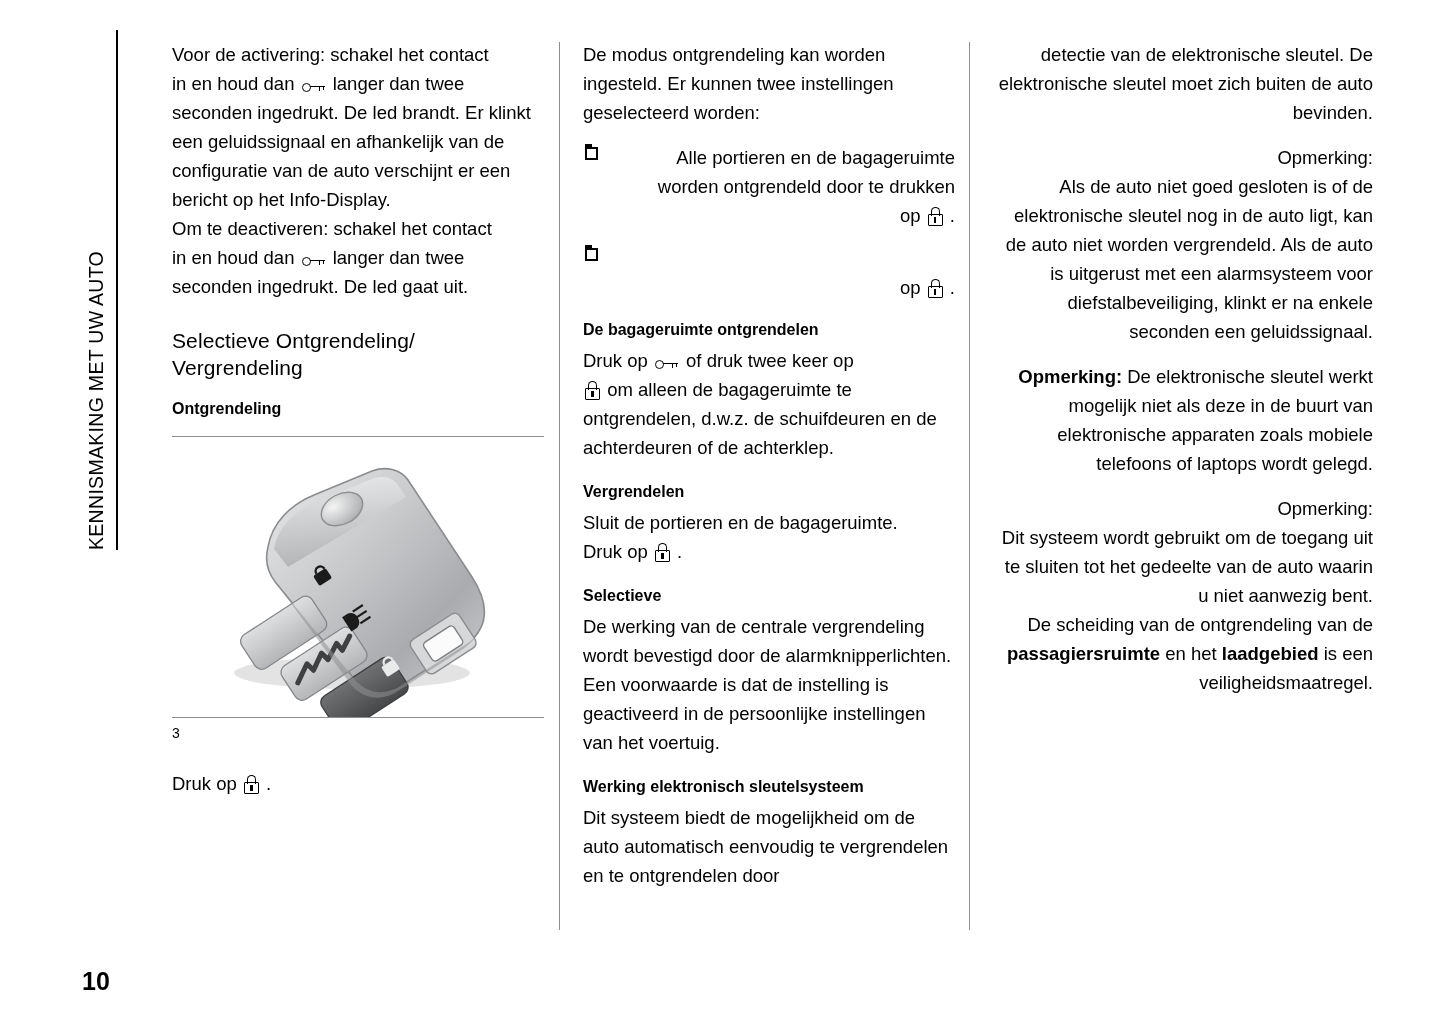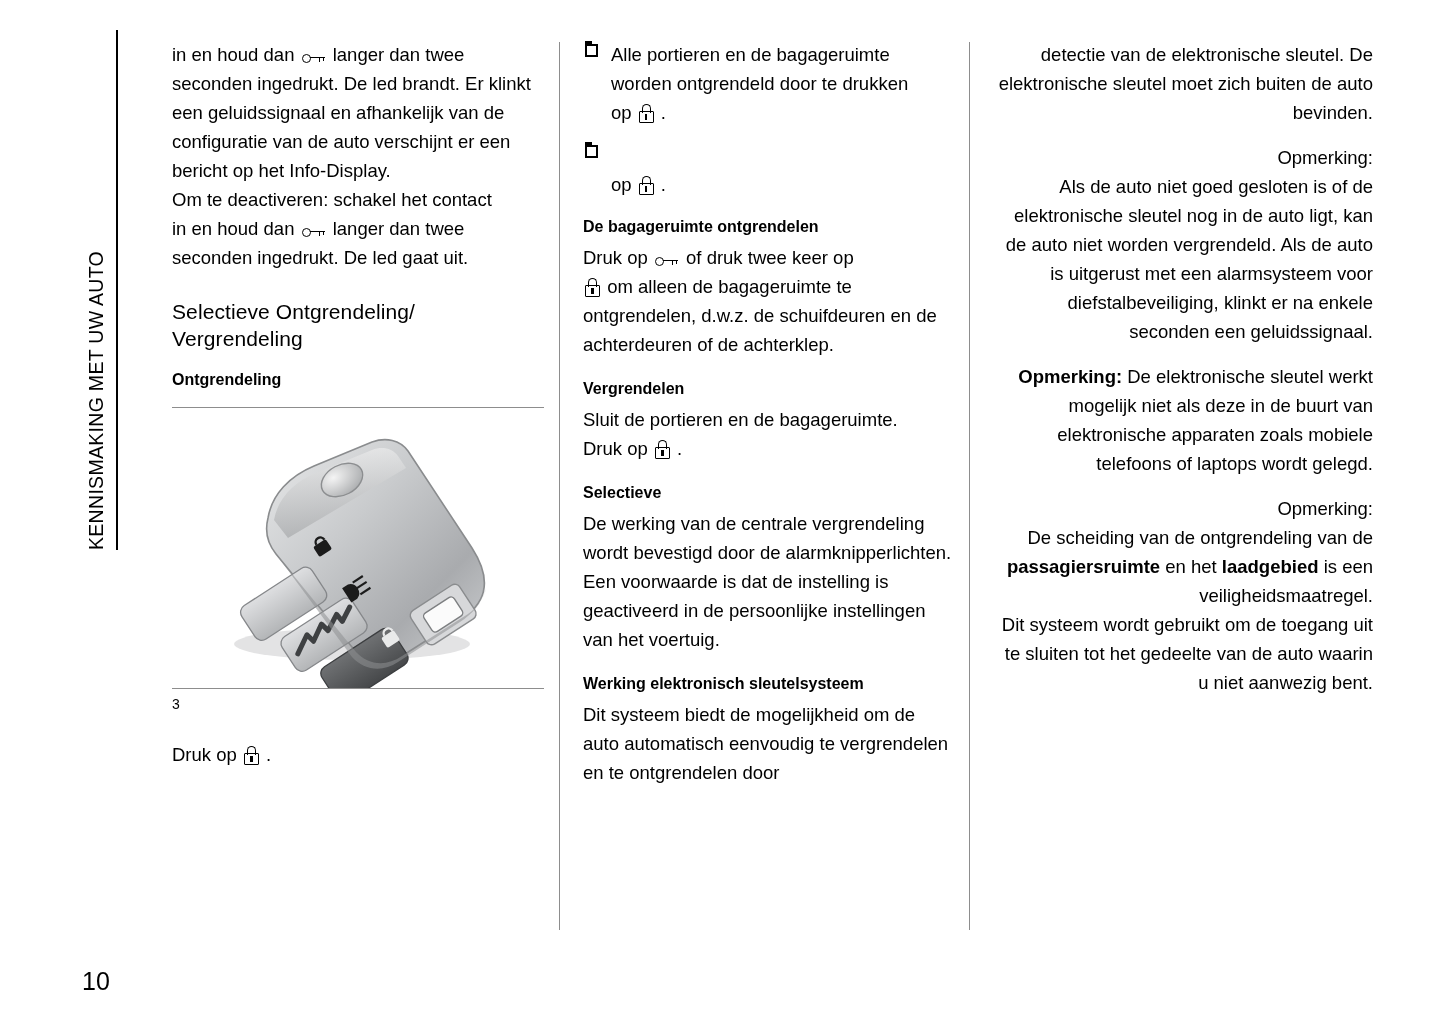--- a/index.html
+++ b/index.html
@@ -91,20 +91,21 @@
     font-size: 16px;
     font-weight: bold;
     line-height: 27px;
     margin: 14px 0 3px 0;
   }
 
   .bullet-item {
     position: relative;
     padding-left: 28px;
     margin-bottom: 14px;
+    text-align: right;
   }
   .bullet-item .sq {
     position: absolute;
     left: 2px;
     top: 4px;
     width: 13px;
     height: 13px;
     border: 2px solid #000;
     box-sizing: border-box;
   }
@@ -206,40 +207,41 @@
     margin-top: 5px;
   }
   .after-fig { margin-top: 26px; }
 
   
   .page-number {
     position: absolute;
     left: 82px;
     bottom: 22px;
     font-size: 25px;
-    font-weight: normal;
+    font-weight: bold;
   }
 
   b, strong { font-weight: bold; }
 </style>
 </head>
 <body>
 
 <div class="page">
 
   <div class="side-tab">
     <div class="rule"></div>
     <div class="label">KENNISMAKING MET UW AUTO</div>
   </div>
 
   <div class="col-divider div-1"></div>
   <div class="col-divider div-2"></div>
 
   <div class="col col-1">
 
+    <p class="para tight">Voor de activering: schakel het contact</p>
 
     <p class="tight">
       <span>in en houd dan</span>
       <span class="icon-glyph ico-unlockkey">
         <span class="ring"></span><span class="stem"></span><span class="tooth1"></span><span class="tooth2"></span>
       </span>
       <span>langer dan twee</span>
     </p>
 
     <p class="tight">seconden ingedrukt. De led brandt. Er klinkt een geluidssignaal en afhankelijk van de configuratie van de auto verschijnt er een bericht op het Info-Display.</p>
@@ -351,20 +353,21 @@
       <span>Druk op</span>
       <span class="icon-glyph ico-lock">
         <span class="shackle"></span><span class="body"></span><span class="pin"></span>
       </span>
       <span>.</span>
     </p>
   </div>
 
   <div class="col col-2">
 
+    <p class="para">De modus ontgrendeling kan worden ingesteld. Er kunnen twee instellingen geselecteerd worden:</p>
 
     <div class="bullet-item">
       <span class="sq"></span>
       <span>Alle portieren en de bagageruimte worden ontgrendeld door te drukken</span>
       <br>
       <span>op</span>
       <span class="icon-glyph ico-lock">
         <span class="shackle"></span><span class="body"></span><span class="pin"></span>
       </span>
       <span>.</span>
@@ -418,24 +421,24 @@
 
     <p class="tight">Opmerking:</p>
     <p class="para">Als de auto niet goed gesloten is of de elektronische sleutel nog in de auto ligt, kan de auto niet worden vergrendeld. Als de auto is uitgerust met een alarmsysteem voor diefstalbeveiliging, klinkt er na enkele seconden een geluidssignaal.</p>
 
     <p class="para">
       <b>Opmerking:</b>
       <span>De elektronische sleutel werkt mogelijk niet als deze in de buurt van elektronische apparaten zoals mobiele telefoons of laptops wordt gelegd.</span>
     </p>
 
     <p class="tight">Opmerking:</p>
+    <p class="tight">Dit systeem wordt gebruikt om de toegang uit te sluiten tot het gedeelte van de auto waarin u niet aanwezig bent.</p>
     <p class="tight">
       <span>De scheiding van de ontgrendeling van de</span>
       <b>passagiersruimte</b>
       <span>en het</span>
       <b>laadgebied</b>
       <span>is een veiligheidsmaatregel.</span>
     </p>
-    <p class="tight">Dit systeem wordt gebruikt om de toegang uit te sluiten tot het gedeelte van de auto waarin u niet aanwezig bent.</p>
   </div>
 
   <div class="page-number">10</div>
 </div>
 
 </body></html>

